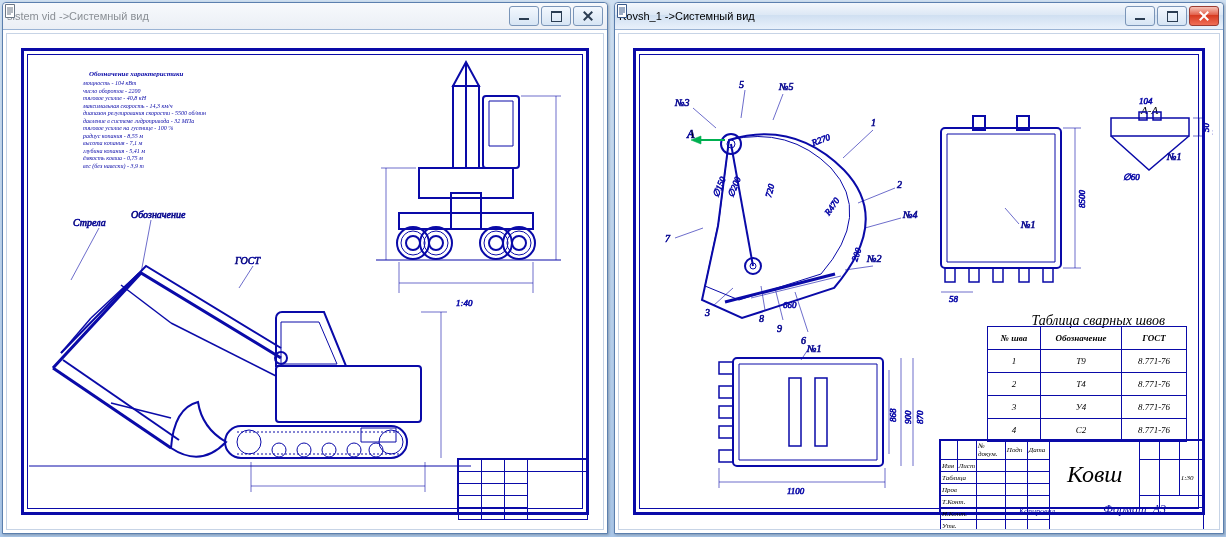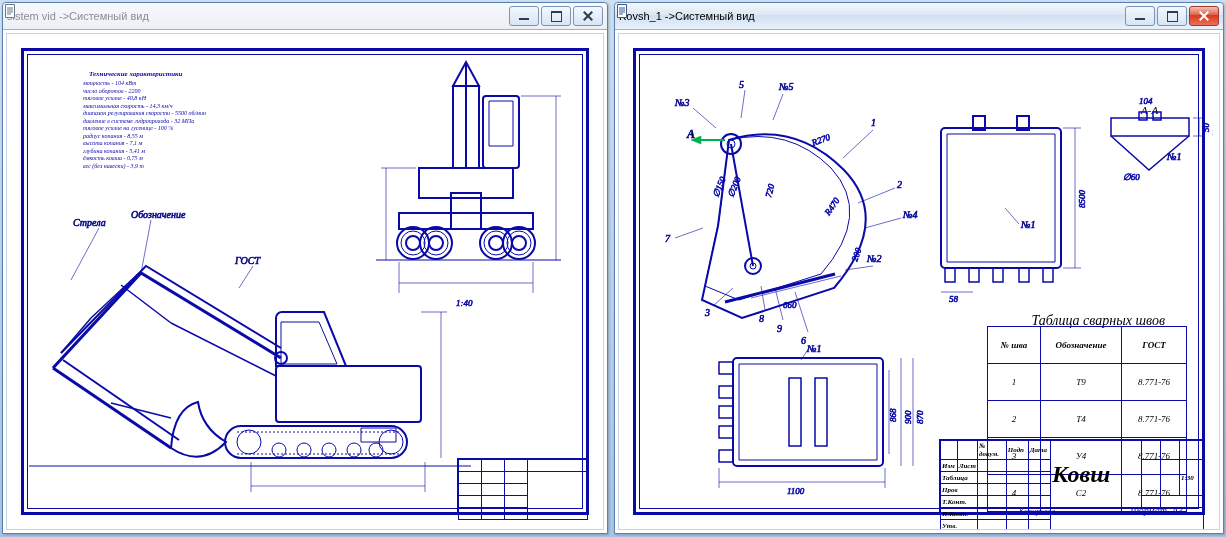--- a/index.html
+++ b/index.html
@@ -25,25 +25,25 @@
   .winbtn.close.active span::before,.winbtn.close.active span::after{background:#fff;}
   .winbtn.close span::before{transform:rotate(45deg);} .winbtn.close span::after{transform:rotate(-45deg);}
   .client{position:absolute;left:3px;right:3px;top:30px;bottom:3px;background:#fff;border:1px solid #c7d4e6;overflow:hidden;}
   .sheet{position:absolute;left:14px;right:14px;top:14px;bottom:14px;}
   .frame{position:absolute;border:3px solid #0a0aa8;left:0;top:0;right:0;bottom:0;}
   .inner{position:absolute;border:1px solid #0a0aa8;left:6px;top:6px;right:6px;bottom:6px;}
   
   .tblock{position:absolute;right:0;bottom:0;border:1px solid #0a0aa8;}
   .tblock table{border-collapse:collapse;}
   .tblock td{border:1px solid #0a0aa8;height:9px;}
-  .bigname{font-style:italic;font-family:"Times New Roman",serif;font-size:24px;}
+  .bigname{font-style:italic;font-family:"Times New Roman",serif;font-size:24px;text-align:center;}
   
   .seam-title{position:absolute;font-style:italic;font-family:"Times New Roman",serif;font-size:14px;}
   .seam{position:absolute;border-collapse:collapse;font-family:"Times New Roman",serif;font-style:italic;font-size:9px;}
-  .seam th,.seam td{border:1px solid #0a0aa8;text-align:center;padding:12px 4px;height:12px;}
+  .seam th,.seam td{border:1px solid #0a0aa8;text-align:center;padding:5px 4px;height:12px;}
   .note{position:absolute;font-family:"Times New Roman",serif;font-style:italic;font-size:6px;color:#0a0aa8;white-space:pre;line-height:1.25;}
   svg{position:absolute;left:0;top:0;}
   svg *{vector-effect:non-scaling-stroke;}
   .bl{stroke:#0a0aa8;fill:none;}
   .dim{stroke:#0a0aa8;stroke-width:.6;fill:none;}
   .txt{fill:#0a0aa8;font-family:"Times New Roman",serif;font-style:italic;font-size:9px;}
   .lbl{fill:#000;font-family:"Times New Roman",serif;font-style:italic;font-size:10px;}
 </style>
 </head>
 <body>
@@ -67,21 +67,21 @@
       <div class="winbtn close">
           <span></span>
         </div>
     </div>
   </div>
   <div class="client">
     <div class="sheet">
       <div class="frame"></div>
         <div class="inner"></div>
 
-      <div class="note" style="left:68px;top:22px;font-size:7px;font-weight:bold;">Технические характеристики</div>
+      <div class="note" style="left:68px;top:22px;font-size:7px;font-weight:bold;">Обозначение характеристики</div>
       <div class="note" style="left:62px;top:32px;"><span>мощность - 104 кВт</span>
 <span>число оборотов - 2200</span>
 <span>тяговое усилие - 40,8 кН</span>
 <span>максимальная скорость - 14,3 км/ч</span>
 <span>диапазон регулирования скорости - 5500 об/мин</span>
 <span>давление в системе гидропривода - 32 МПа</span>
 <span>тяговое усилие на гусенице - 100 %</span>
 <span>радиус копания - 8,55 м</span>
 <span>высота копания - 7,1 м</span>
 <span>глубина копания - 5,41 м</span>
@@ -417,21 +417,21 @@
             </tr>
         <tr>
               <td>4</td>
               <td>С2</td>
               <td>8.771-76</td>
             </tr>
       </tbody>
         </table>
 
       <div class="tblock" style="width:264px;height:74px;">
-        <table style="width:100%;height:100%;font-family:'Times New Roman',serif;font-style:italic;font-size:7px;font-weight:bold;">
+        <table style="width:100%;height:100%;font-family:'Times New Roman',serif;font-style:italic;font-size:7px;">
           <tbody>
               <tr>
             <td style="width:14px"></td>
                 <td style="width:14px"></td>
                 <td style="width:28px">№ докум.</td>
             <td style="width:20px">Подп</td>
                 <td style="width:20px">Дата</td>
             <td rowspan="5" class="bigname" style="width:98px">Ковш</td>
             <td style="width:22px"></td>
                 <td style="width:22px"></td>
@@ -477,17 +477,17 @@
           <tr>
                 <td colspan="2">Утв.</td>
                 <td></td>
                 <td></td>
                 <td></td>
               </tr>
         </tbody>
           </table>
       </div>
       <div class="note" style="right:150px;bottom:-2px;font-size:8px;font-family:Liberation Serif, serif;">Копировал</div>
-      <div class="note" style="right:22px;bottom:-2px;font-size:10px;">
+      <div class="note" style="right:39px;bottom:-2px;font-size:12px;">
         <span>Формат</span>&nbsp;&nbsp;<span>А3</span></div>
     </div>
   </div>
 </div>
 
 </body></html>

